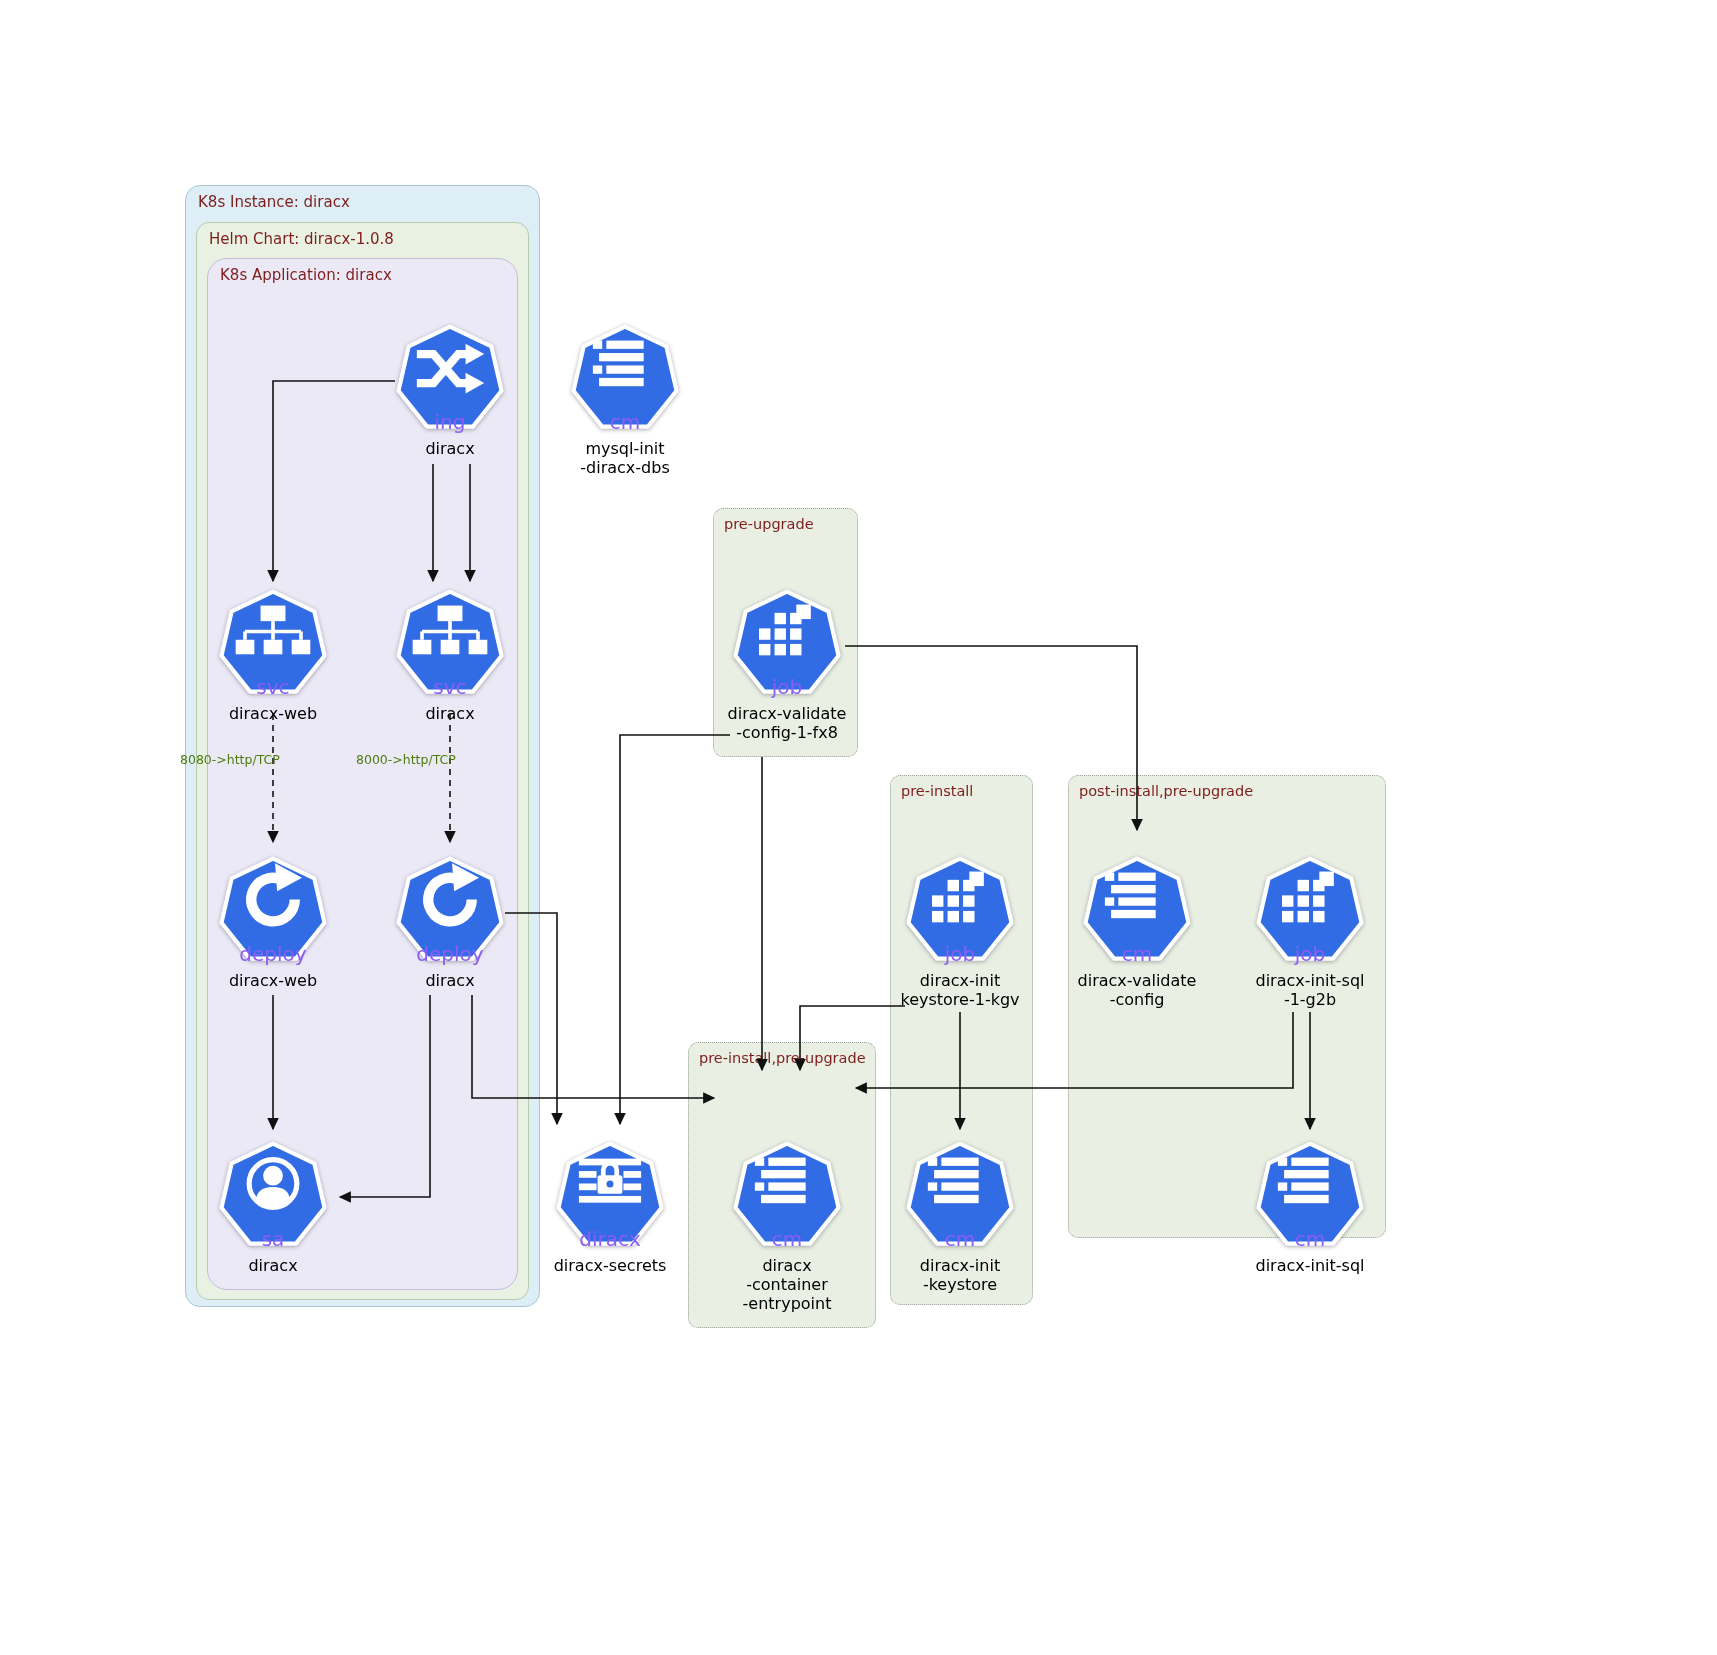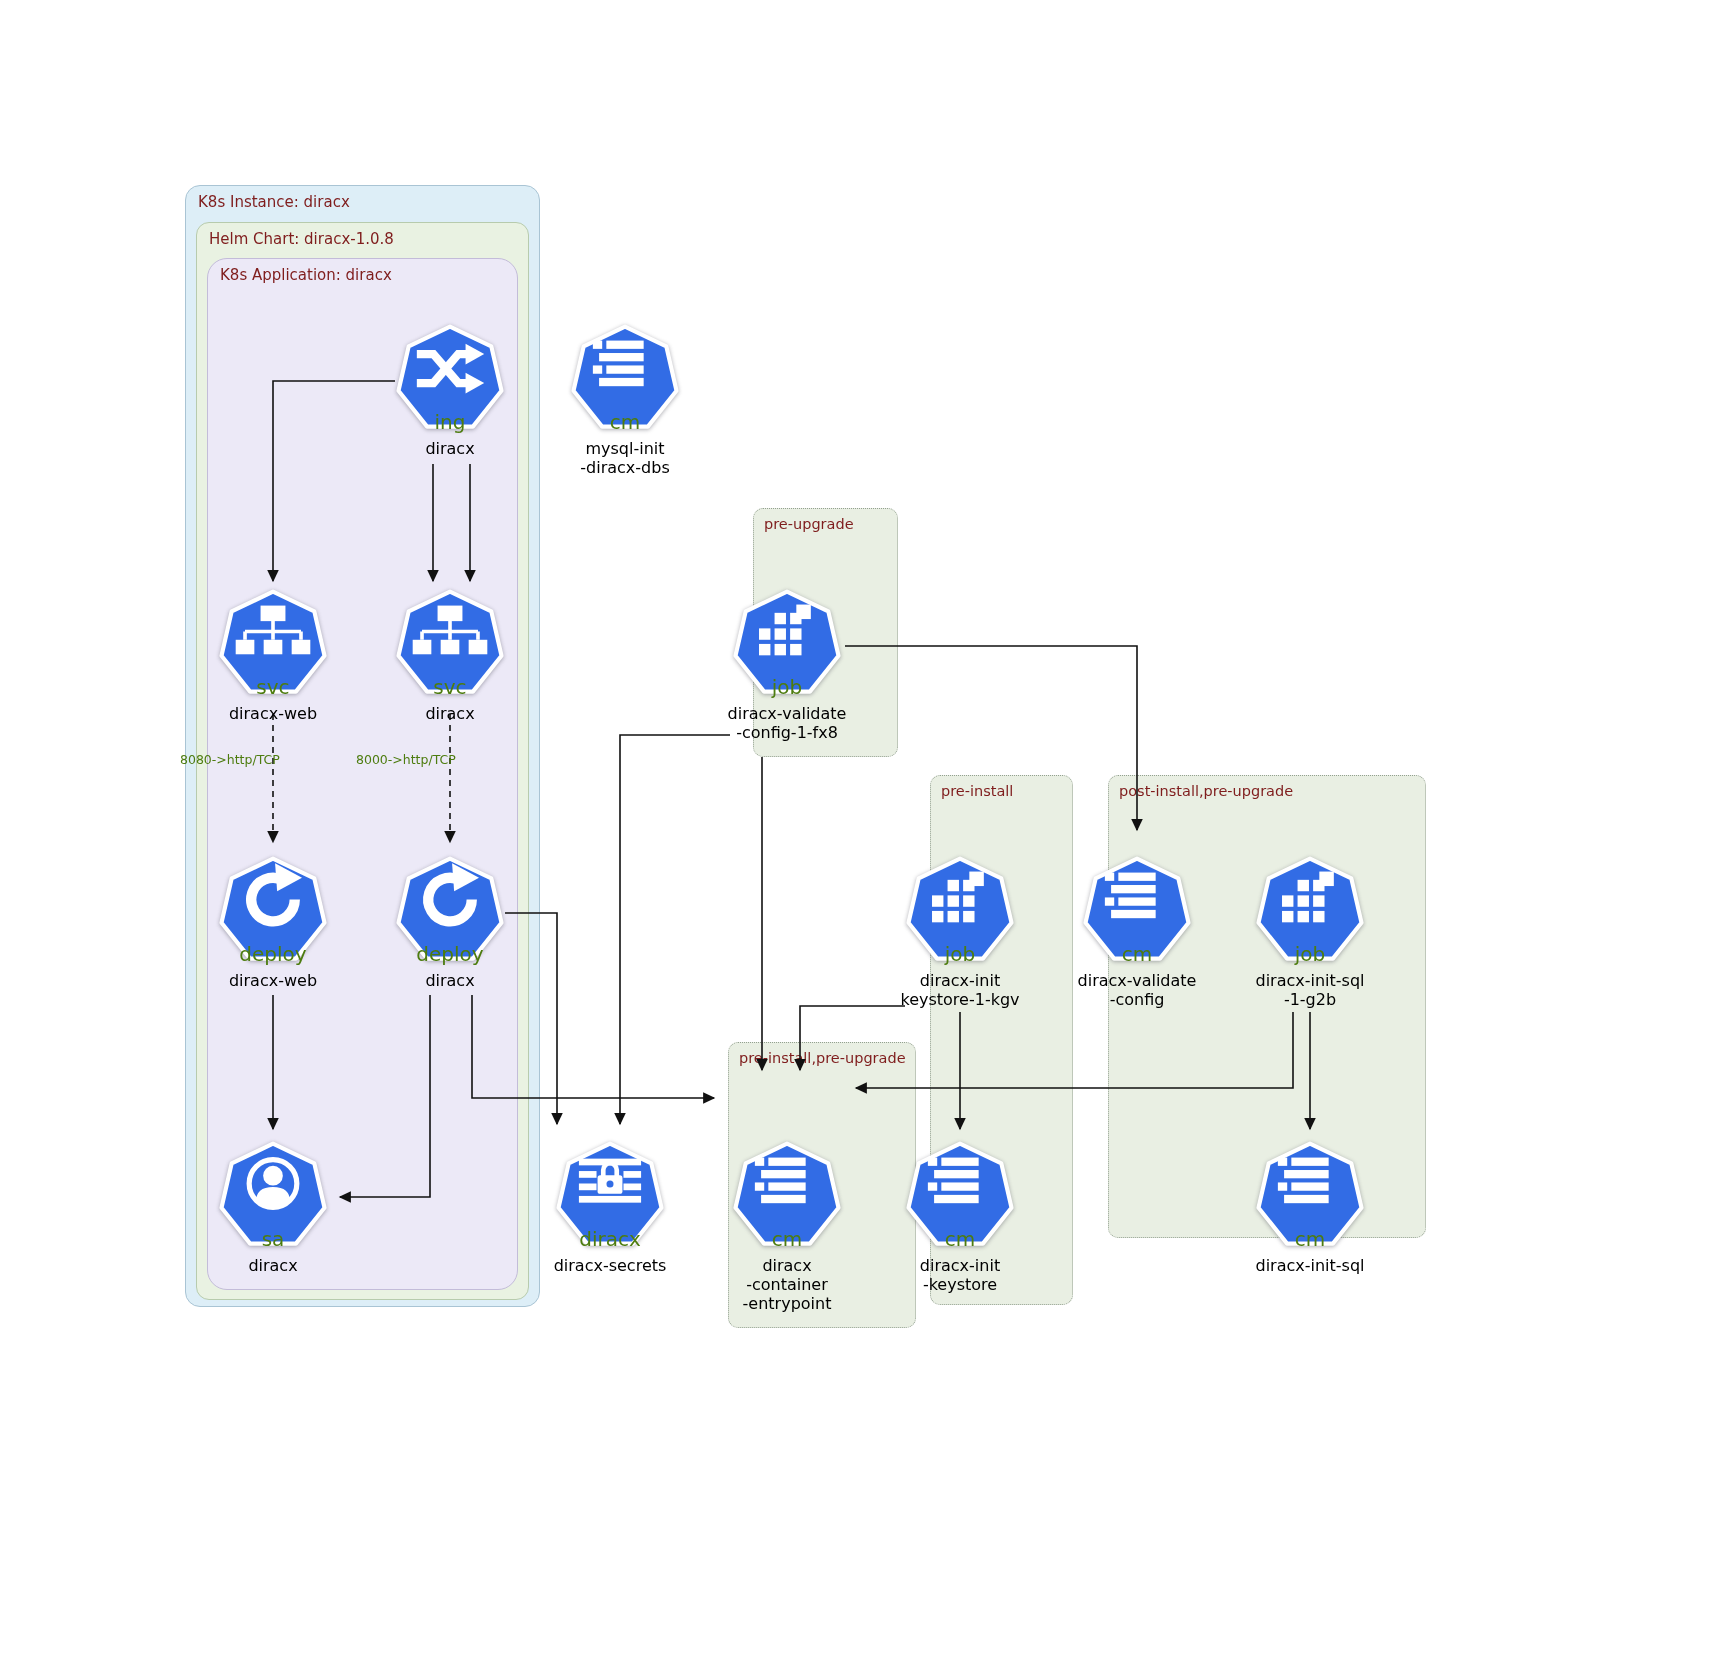--- a/index.html
+++ b/index.html
@@ -7,32 +7,32 @@
   body {
     width: 1717px; height: 1655px; position: relative; background: #ffffff;
     font-family: "DejaVu Sans", "Liberation Sans", sans-serif; color: #111;
     overflow: hidden;
   }
   .box, .group { position: absolute; z-index: 1; }
   .box { border-radius: 15px; border: 1px solid #b3c6cf; }
   .box.instance { background: var(--instance-bg, #ddeef7); border-color: #a9c4d4; }
   .box.helm     { background: var(--helm-bg, #e9f2e2); border-color: #b7cbad; border-radius: 13px; }
   .box.app      { background: var(--app-bg, #ece9f7); border-color: #c3bcd9; border-radius: 20px; }
-  .group { background: var(--group-bg, #e9efe3); border: 1.5px dotted #93a090; border-radius: 10px; margin-left: 40px; }
+  .group { background: var(--group-bg, #e9efe3); border: 1.5px dotted #93a090; border-radius: 10px; }
   .box-label, .group-label { position: absolute; top: 7px; left: 12px; font-size: 15px; white-space: nowrap; color: #7f1d1d; }
   .group-label { font-size: 14.5px; left: 10px; }
   .edges { position: absolute; left: 0; top: 0; z-index: 2; }
   .edges path.edge { fill: none; stroke: var(--edge-color, #111); stroke-width: 1.6; }
   .edges path.dashed { stroke-dasharray: 6 5; }
   .arrowhead { fill: var(--edge-color, #111); }
   .edge-label { position: absolute; z-index: 3; font-size: 12.5px; white-space: nowrap; color: #4d7c0f; }
   .node { position: absolute; width: 170px; z-index: 3; text-align: center; }
   .icon-wrap { position: relative; width: 114px; height: 114px; margin: 0 auto; }
   .icon-wrap > svg { width: 114px; height: 114px; display: block; filter: drop-shadow(0 1.5px 2px rgba(70,70,85,.45)); }
-  .node-type { position: absolute; left: 0; right: 0; bottom: 6px; color: #4d7c0f; font-size: 20px; line-height: 1; }
+  .node-type { position: absolute; left: 0; right: 0; bottom: 6px; color: #8b5cf6; font-size: 20px; line-height: 1; }
   .node-label { margin-top: 1px; font-size: 16px; line-height: 19px; white-space: pre-line; color: #000000; }
   .defs-svg { position: absolute; width: 0; height: 0; }
 </style>
 </head>
 <body>
 
 <svg class="defs-svg" aria-hidden="true">
   <defs>
     <symbol id="hepta" viewBox="0 0 110 110">
       <polygon points="55,2.5 94.9,21.7 104.7,64.4 77.1,99 32.9,99 5.3,64.4 15.1,21.7" style="fill:var(--node-blue,#326ce5)" stroke="#ffffff" stroke-width="4" stroke-linejoin="round"></polygon>

